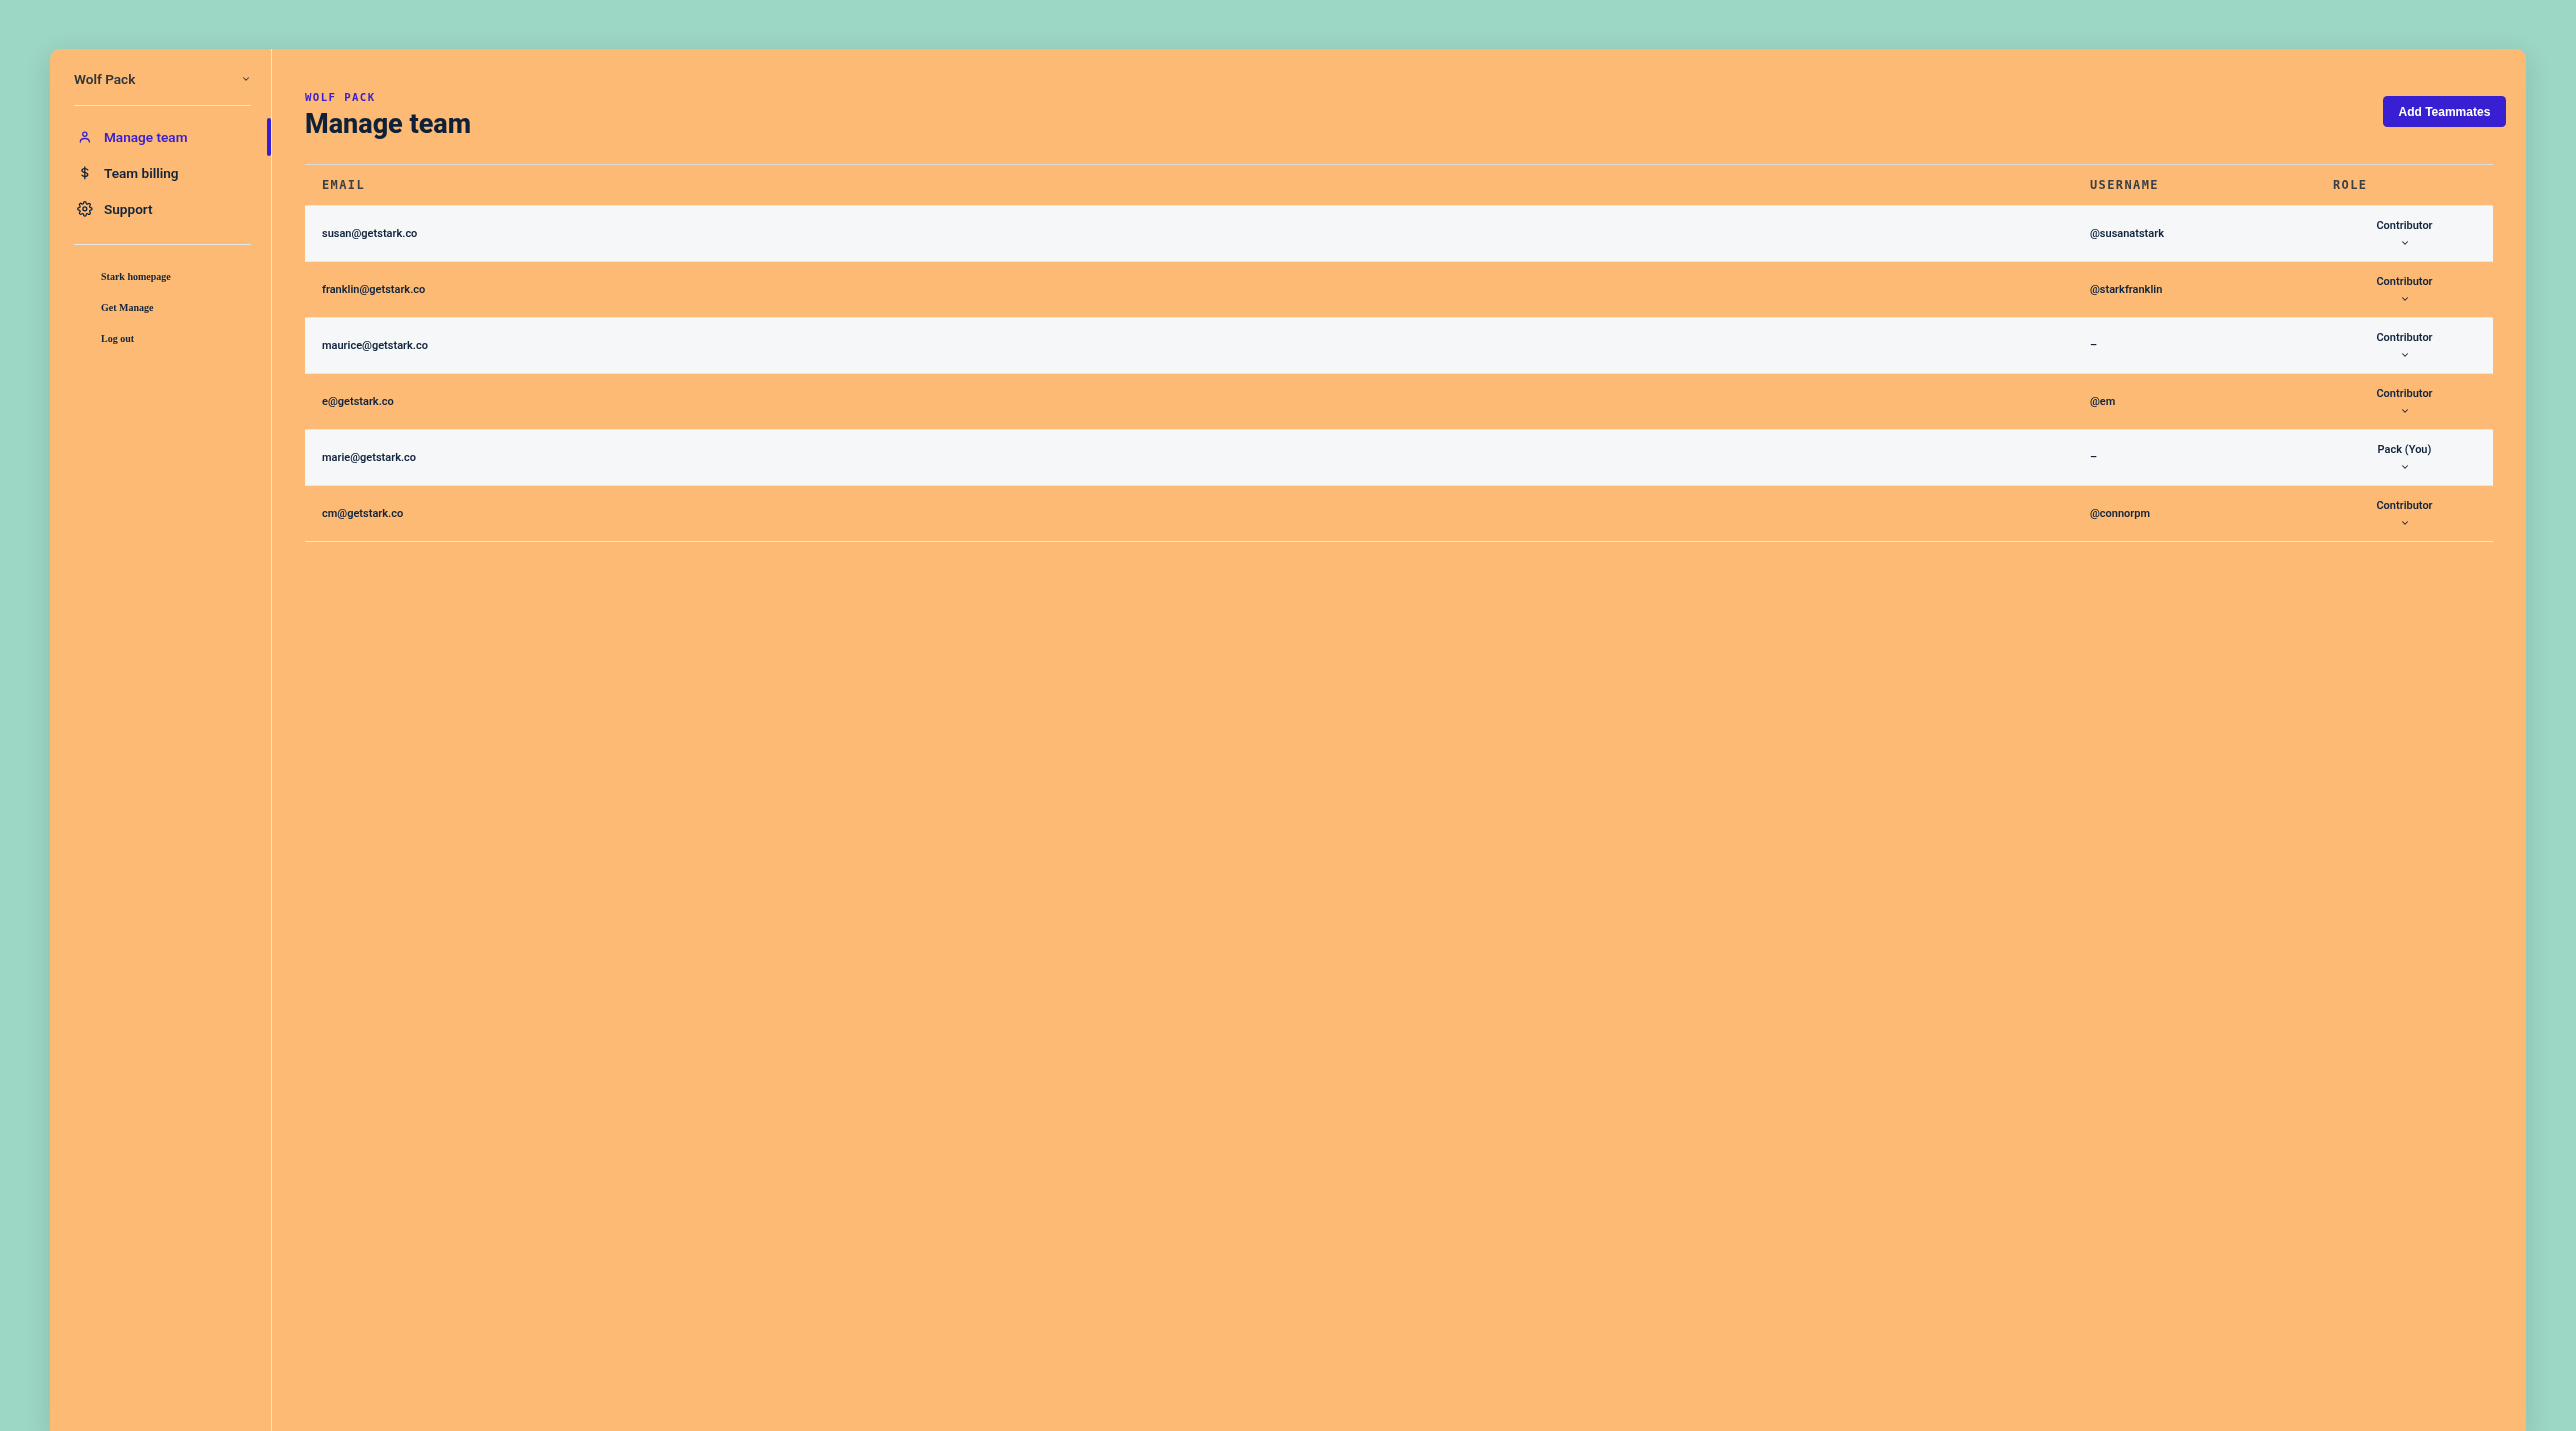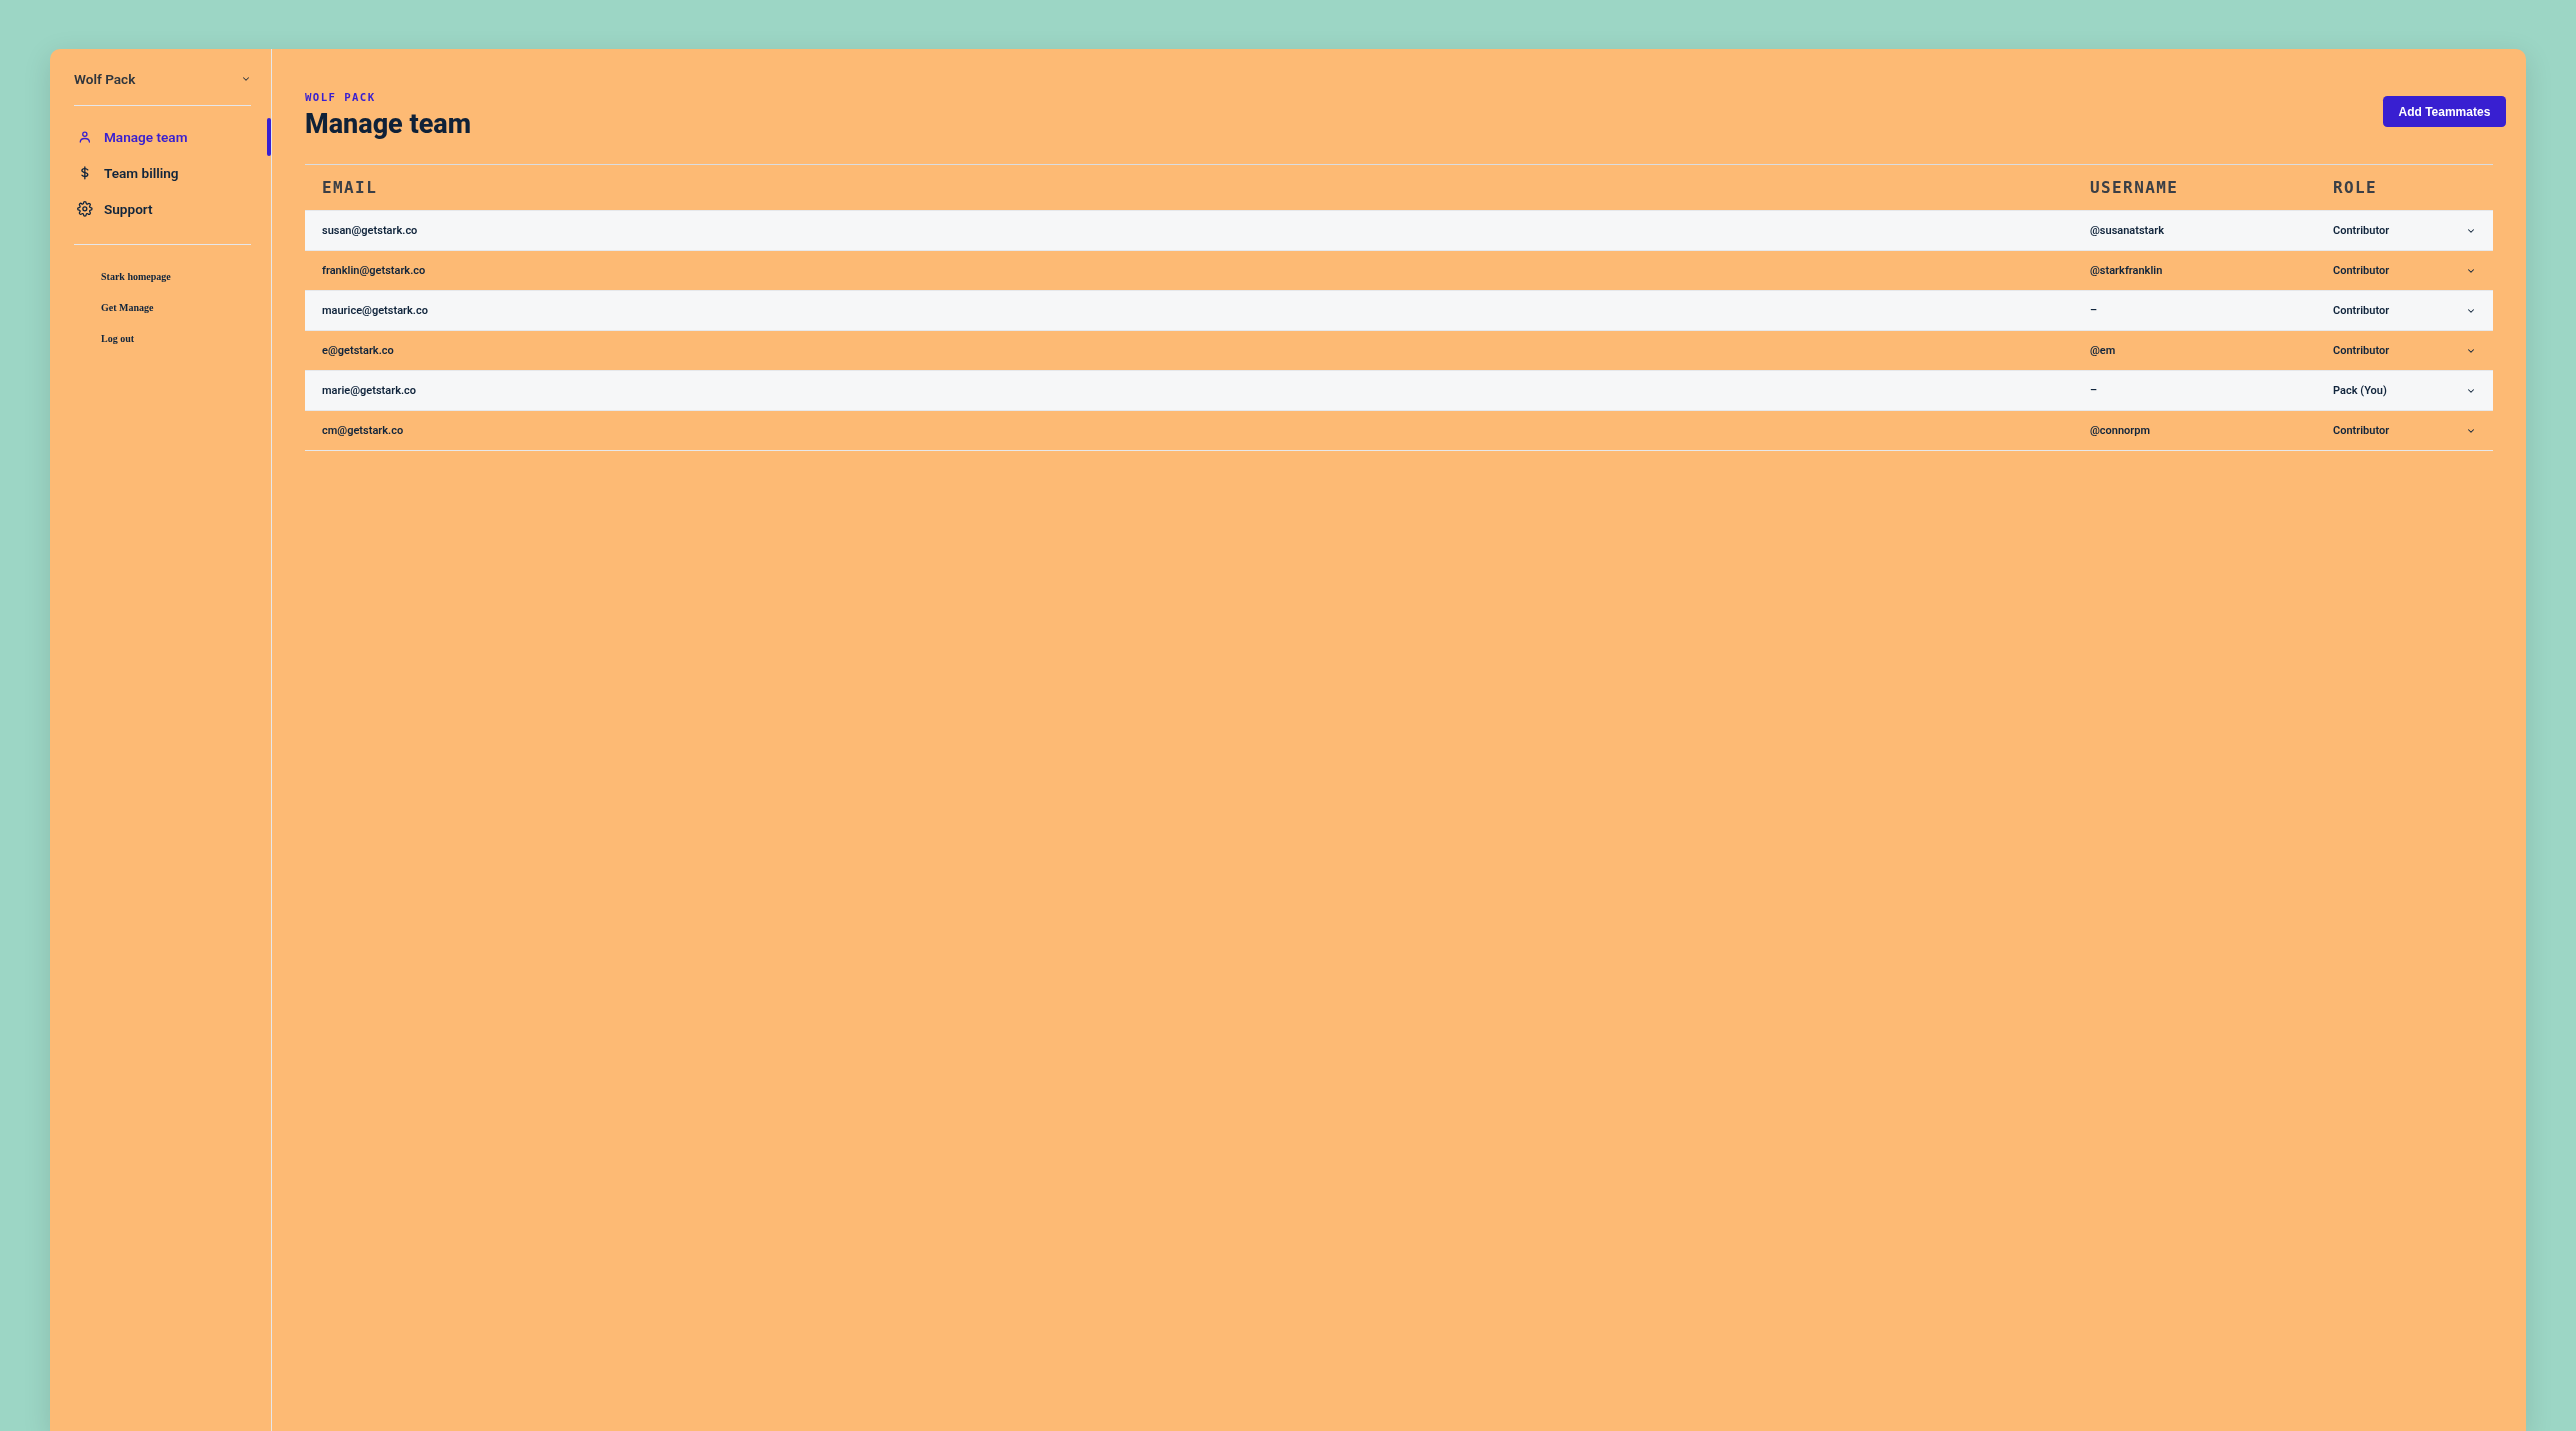--- a/index.html
+++ b/index.html
@@ -132,38 +132,39 @@
   .thead, .trow {
     display: grid;
     grid-template-columns: 1fr 243px 143px;
     align-items: center;
     padding: 13px 17px;
   }
   .thead {
     border-top: 0.7px solid #d9dde1;
     font-family: "SFMono-Regular", ui-monospace, Menlo, Consolas, monospace;
     letter-spacing: 1.4px;
-    font-size: 16px;
+    font-size: 12px;
     font-weight: 700;
     color: #3b3f46;
   }
   .trow {
     border-top: 0.7px solid #e6e8eb;
     font-size: 11px;
     font-weight: 600;
     color: #11253c;
   }
   .trow.alt { background: #f6f7f8; }
   .trow:last-child { border-bottom: 0.7px solid #e6e8eb; }
   .role-cell {
     display: flex;
     align-items: center;
     justify-content: space-between;
     gap: 6px;
     cursor: pointer;
+    flex-direction: column;
   }
   .chevron {
     width: 10px; height: 10px;
     display: inline-flex; align-items: center; justify-content: center;
   }
   .chevron svg { width: 10px; height: 10px; }
 </style>
 </head>
 <body>
 

